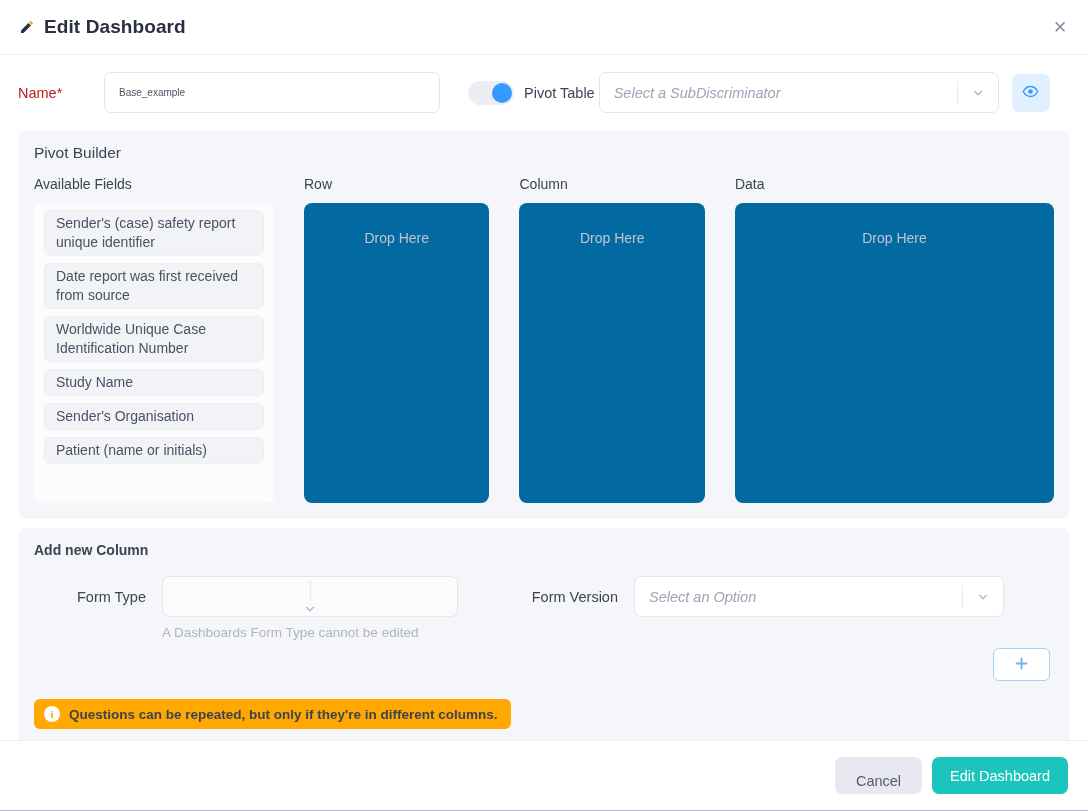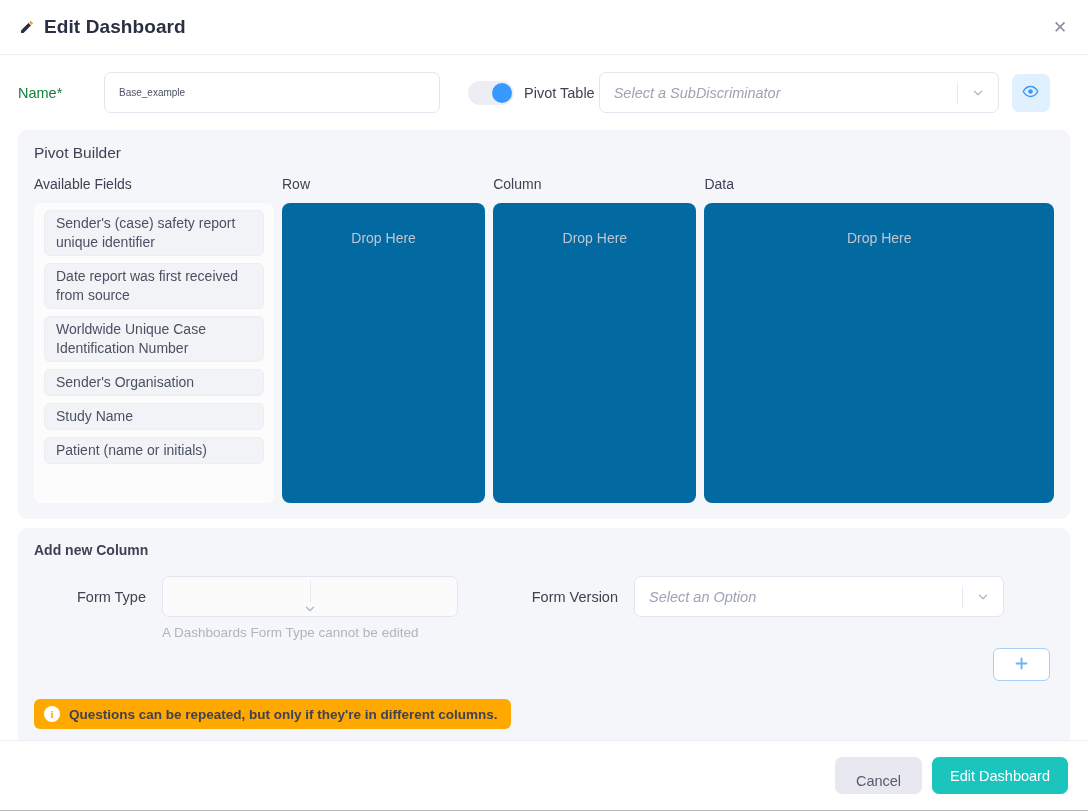--- a/index.html
+++ b/index.html
@@ -49,21 +49,21 @@
 
   
   .top-row {
     height: 75px;
     display: flex;
     align-items: center;
     padding: 0 18px;
   }
   .name-label {
     font-size: 14.5px;
-    color: #15803d;
+    color: #b91c1c;
     width: 86px;
     flex: 0 0 auto;
   }
   .name-input {
     width: 336px; height: 41px;
     border: 1px solid #e4e6ef;
     border-radius: 7px;
     padding: 0 14px;
     font-size: 10px;
     color: #4b5163;
@@ -156,21 +156,21 @@
   .pivot-card { padding: 14px 16px 16px 16px; }
   .card-title {
     font-size: 15.5px;
     font-weight: normal;
     color: #3f4254;
     margin-bottom: 14px;
   }
 
   .pivot-grid {
     display: flex;
-    gap: 8px;
+    gap: 30px;
   }
   .pivot-col { display: flex; flex-direction: column; }
   .pivot-col.fields { width: 240px; flex: 0 0 auto; }
   .pivot-col.zone { flex: 1 1 0; }
   .pivot-col.zone.data { flex: 1.72 1 0; }
 
   .col-head {
     font-size: 14px;
     color: #3f4254;
     margin-bottom: 10px;
@@ -354,22 +354,22 @@
   <div class="card-title">Pivot Builder</div>
 
   <div class="pivot-grid">
 
     <div class="pivot-col fields">
       <div class="col-head">Available Fields</div>
       <div class="fields-wrap">
         <div class="field-item">Sender's (case) safety report unique identifier</div>
         <div class="field-item">Date report was first received from source</div>
         <div class="field-item">Worldwide Unique Case Identification Number</div>
+        <div class="field-item">Study Name</div>
         <div class="field-item">Sender's Organisation</div>
-        <div class="field-item">Study Name</div>
         <div class="field-item">Patient (name or initials)</div>
       </div>
     </div>
 
     <div class="pivot-col zone">
       <div class="col-head">Row</div>
       <div class="dropzone">
         <span class="drop-text">Drop Here</span>
       </div>
     </div>

